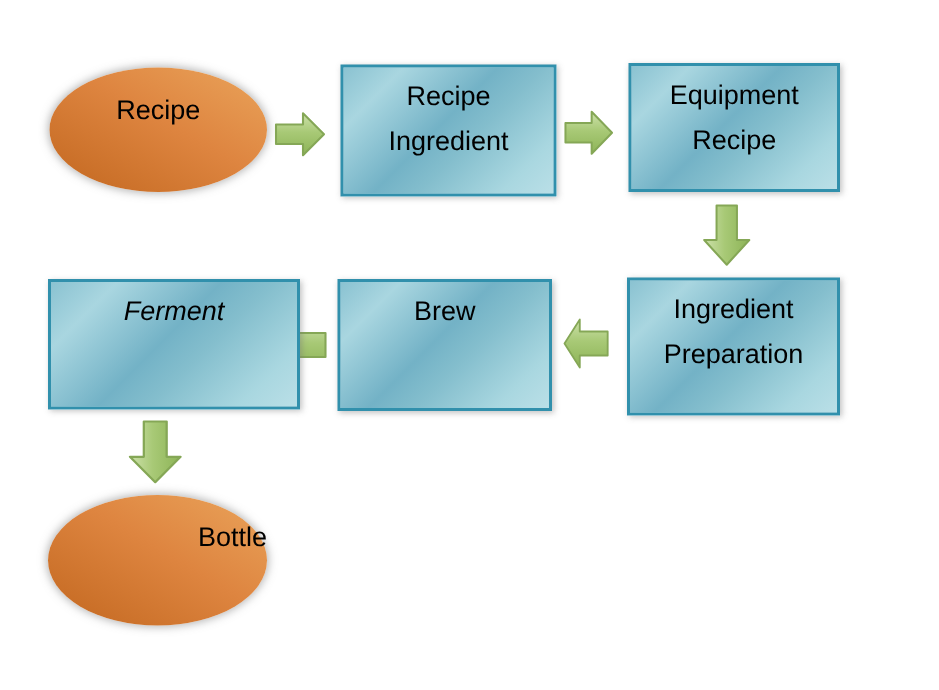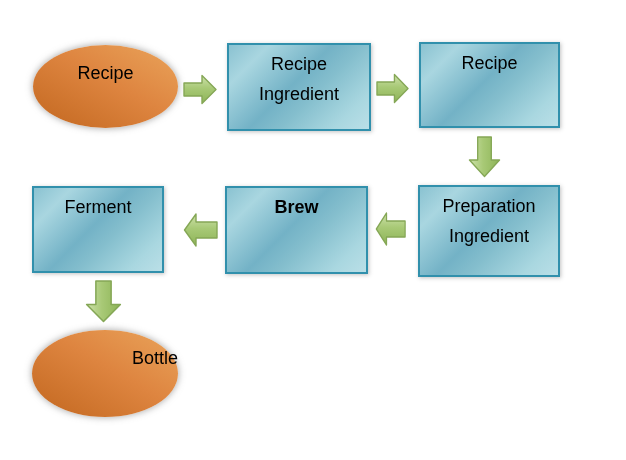--- a/index.html
+++ b/index.html
@@ -37,22 +37,22 @@
   }
   .edge { position: absolute; }
   .edge svg { display: block; }
   .defs-holder { position: absolute; width: 0; height: 0; }
 
   
   .n-recipe     { left: 33px;  top: 45px;  width: 145px; height: 83px; }
   .n-acquire    { left: 227px; top: 43px;  width: 144px; height: 88px; }
   .n-equipment  { left: 419px; top: 42px;  width: 141px; height: 86px; }
   .n-ingredient { left: 418px; top: 185px; width: 142px; height: 92px; }
-  .n-brew       { left: 225px; top: 186px; width: 143px; height: 88px; font-weight: bold; }
-  .n-ferment    { left: 32px;  top: 186px; width: 132px; height: 87px; }
+  .n-brew       { left: 225px; top: 186px; width: 143px; height: 88px; }
+  .n-ferment    { left: 32px;  top: 186px; width: 168px; height: 87px; font-style: italic; }
   .n-bottle     { left: 32px;  top: 330px; width: 146px; height: 87px; text-align: right; }
 
   
   .e1 { left: 183px; top: 74px;  width: 34px; height: 31px; }
   .e2 { left: 376px; top: 73px;  width: 33px; height: 31px; }
   .e3 { left: 468px; top: 136px; width: 33px; height: 42px; }
   .e4 { left: 375px; top: 210px; width: 31px; height: 38px; }
   .e5 { left: 183px; top: 211px; width: 35px; height: 38px; }
   .e6 { left: 85px;  top: 280px; width: 37px; height: 43px; }
 </style>
@@ -92,32 +92,33 @@
     <div class="line">Ingredient</div>
   </div>
 
   <div class="edge e2">
     <svg width="33" height="31" viewBox="0 0 34 31" preserveAspectRatio="none">
       <path d="M1 9 H19 V1.5 L33 15.5 L19 29.5 V22 H1 Z" fill="url(#agV)" stroke="#85a756" stroke-width="1.4" stroke-linejoin="round"></path>
     </svg>
   </div>
 
   <div class="node rect n-equipment">
+    <div class="line">Equipment</div>
     <div class="line">Recipe</div>
   </div>
 
   <div class="edge e3">
     <svg width="33" height="42" viewBox="0 0 34 42" preserveAspectRatio="none">
       <path d="M10 1 H24 V24 H32.5 L17 40.5 L1.5 24 H10 Z" fill="url(#agH)" stroke="#85a756" stroke-width="1.4" stroke-linejoin="round"></path>
     </svg>
   </div>
 
   <div class="node rect n-ingredient">
+    <div class="line">Ingredient</div>
     <div class="line">Preparation</div>
-    <div class="line">Ingredient</div>
   </div>
 
   <div class="edge e4">
     <svg width="31" height="38" viewBox="0 0 35 38" preserveAspectRatio="none">
       <path d="M34 11 H13 V3 L1.5 19 L13 35 V27 H34 Z" fill="url(#agV)" stroke="#85a756" stroke-width="1.4" stroke-linejoin="round"></path>
     </svg>
   </div>
 
   <div class="node rect n-brew">
     <div class="line">Brew</div>

